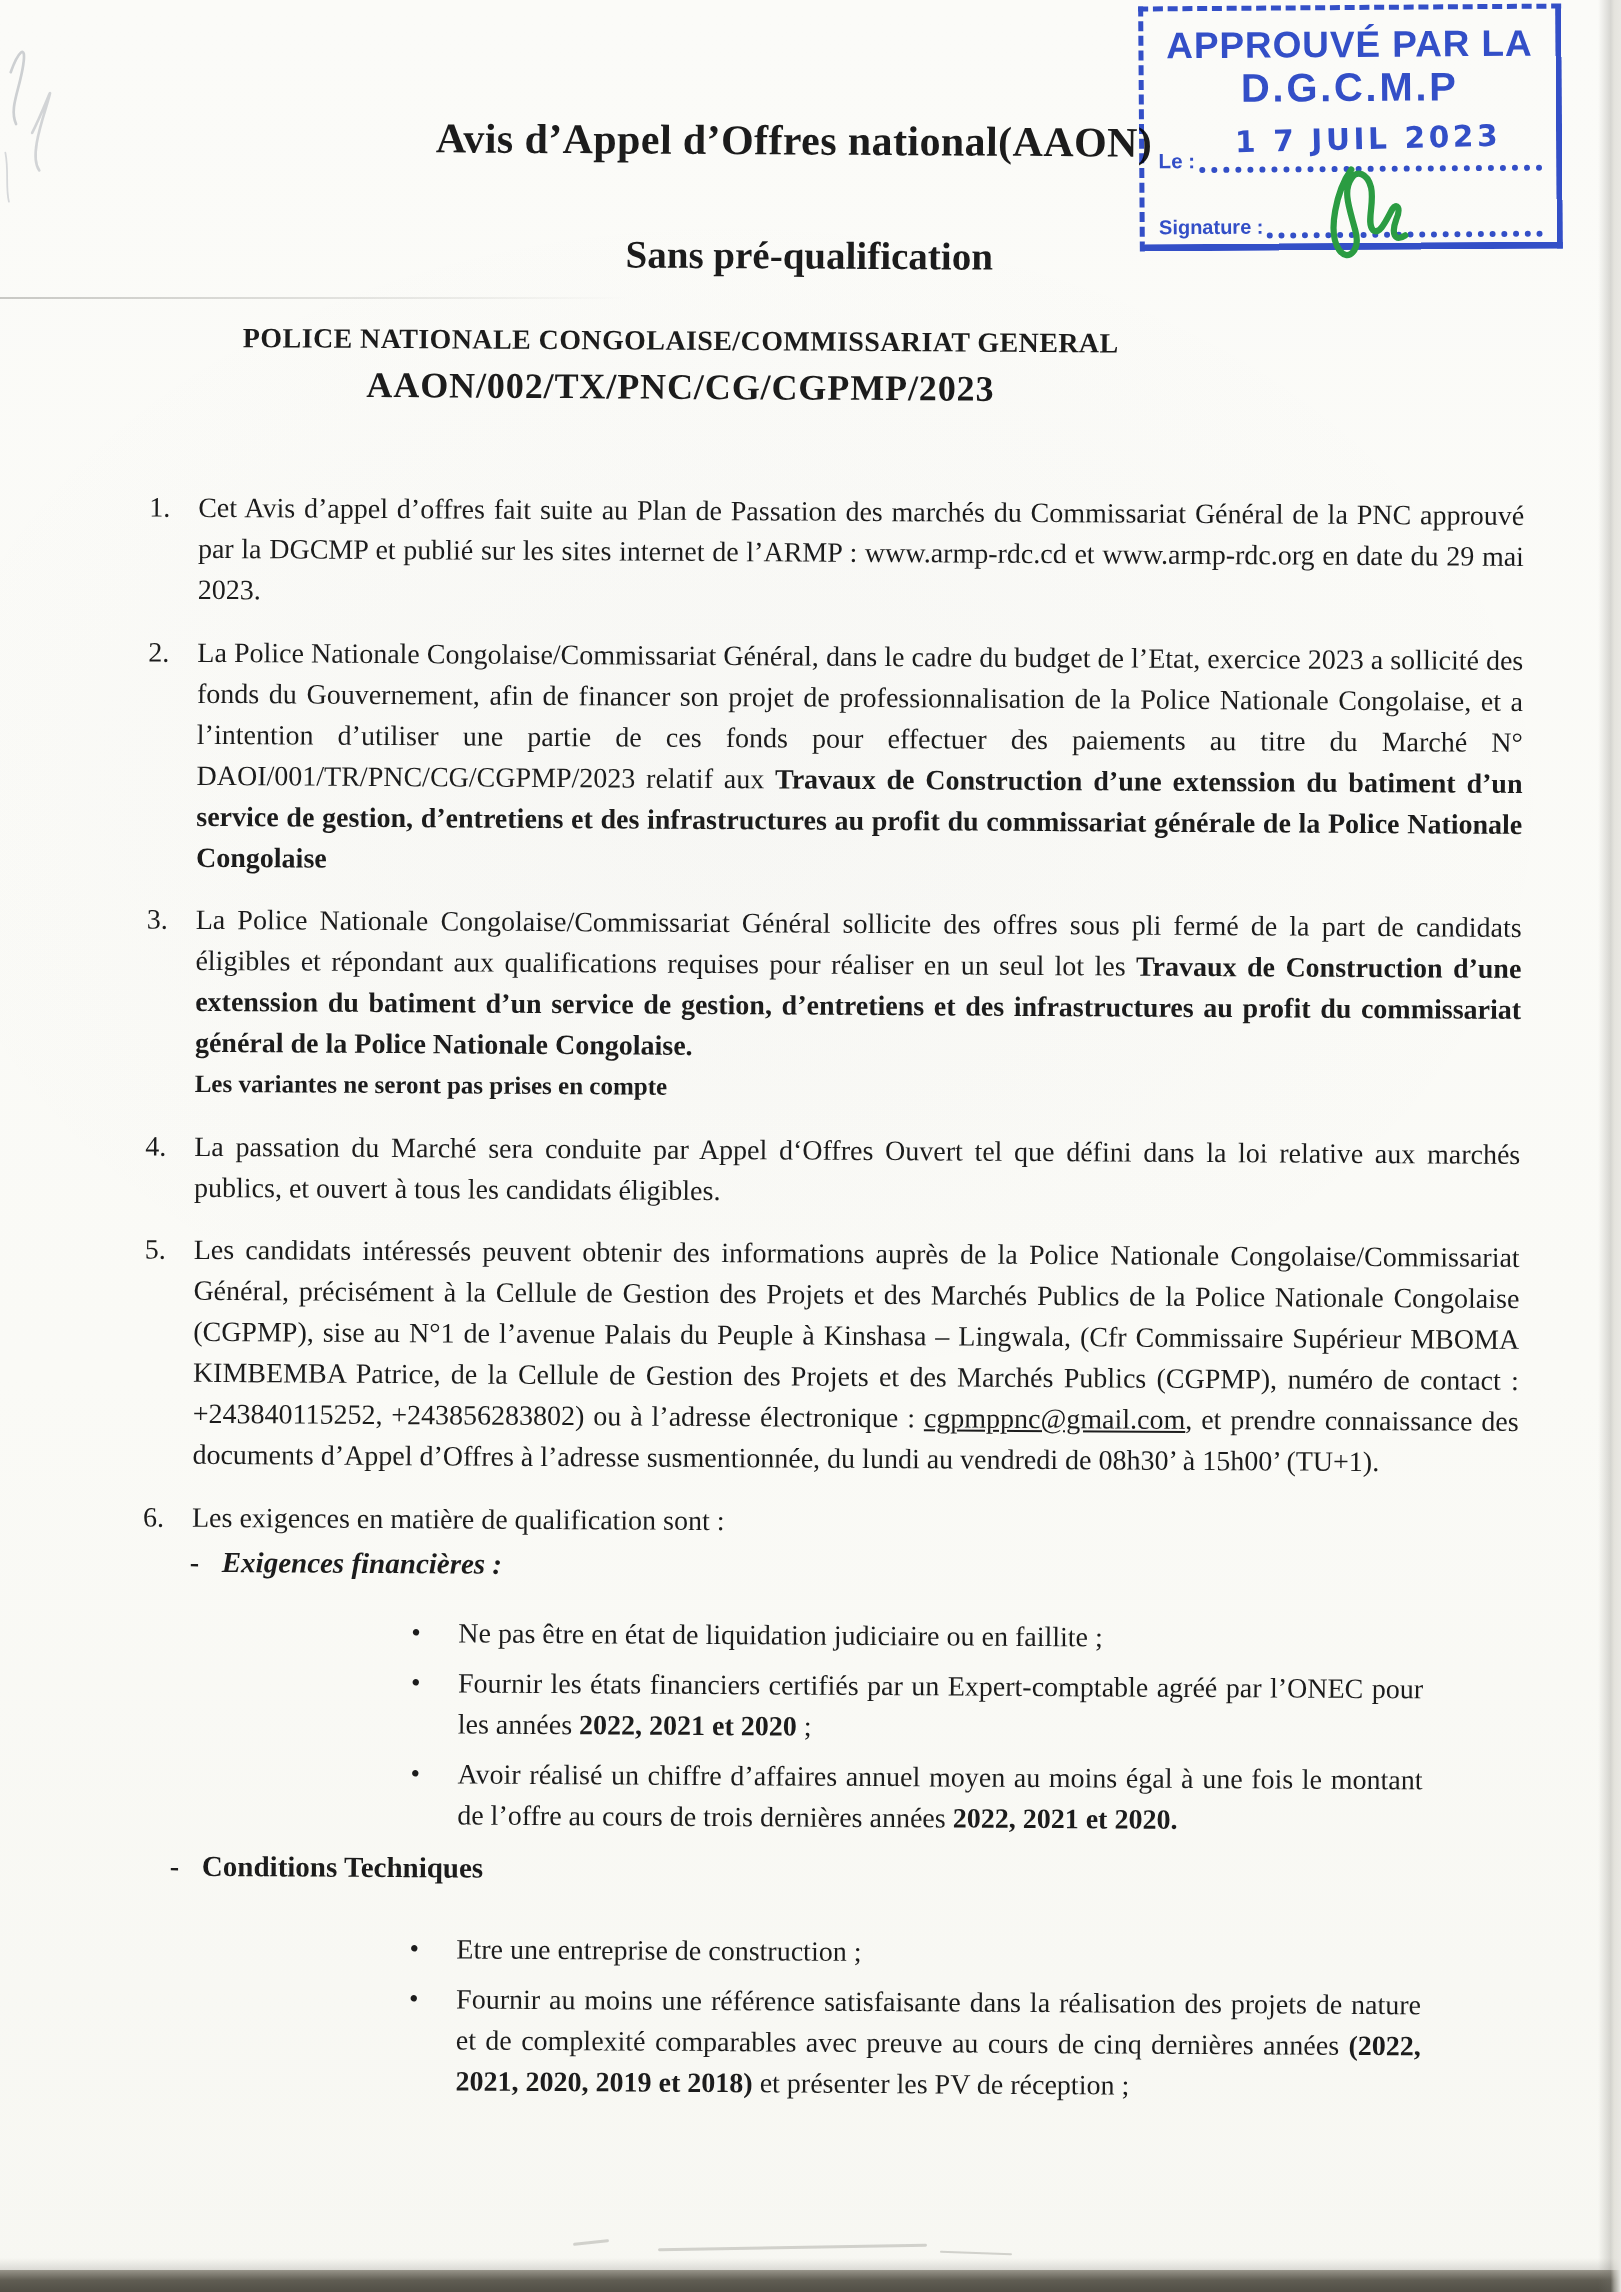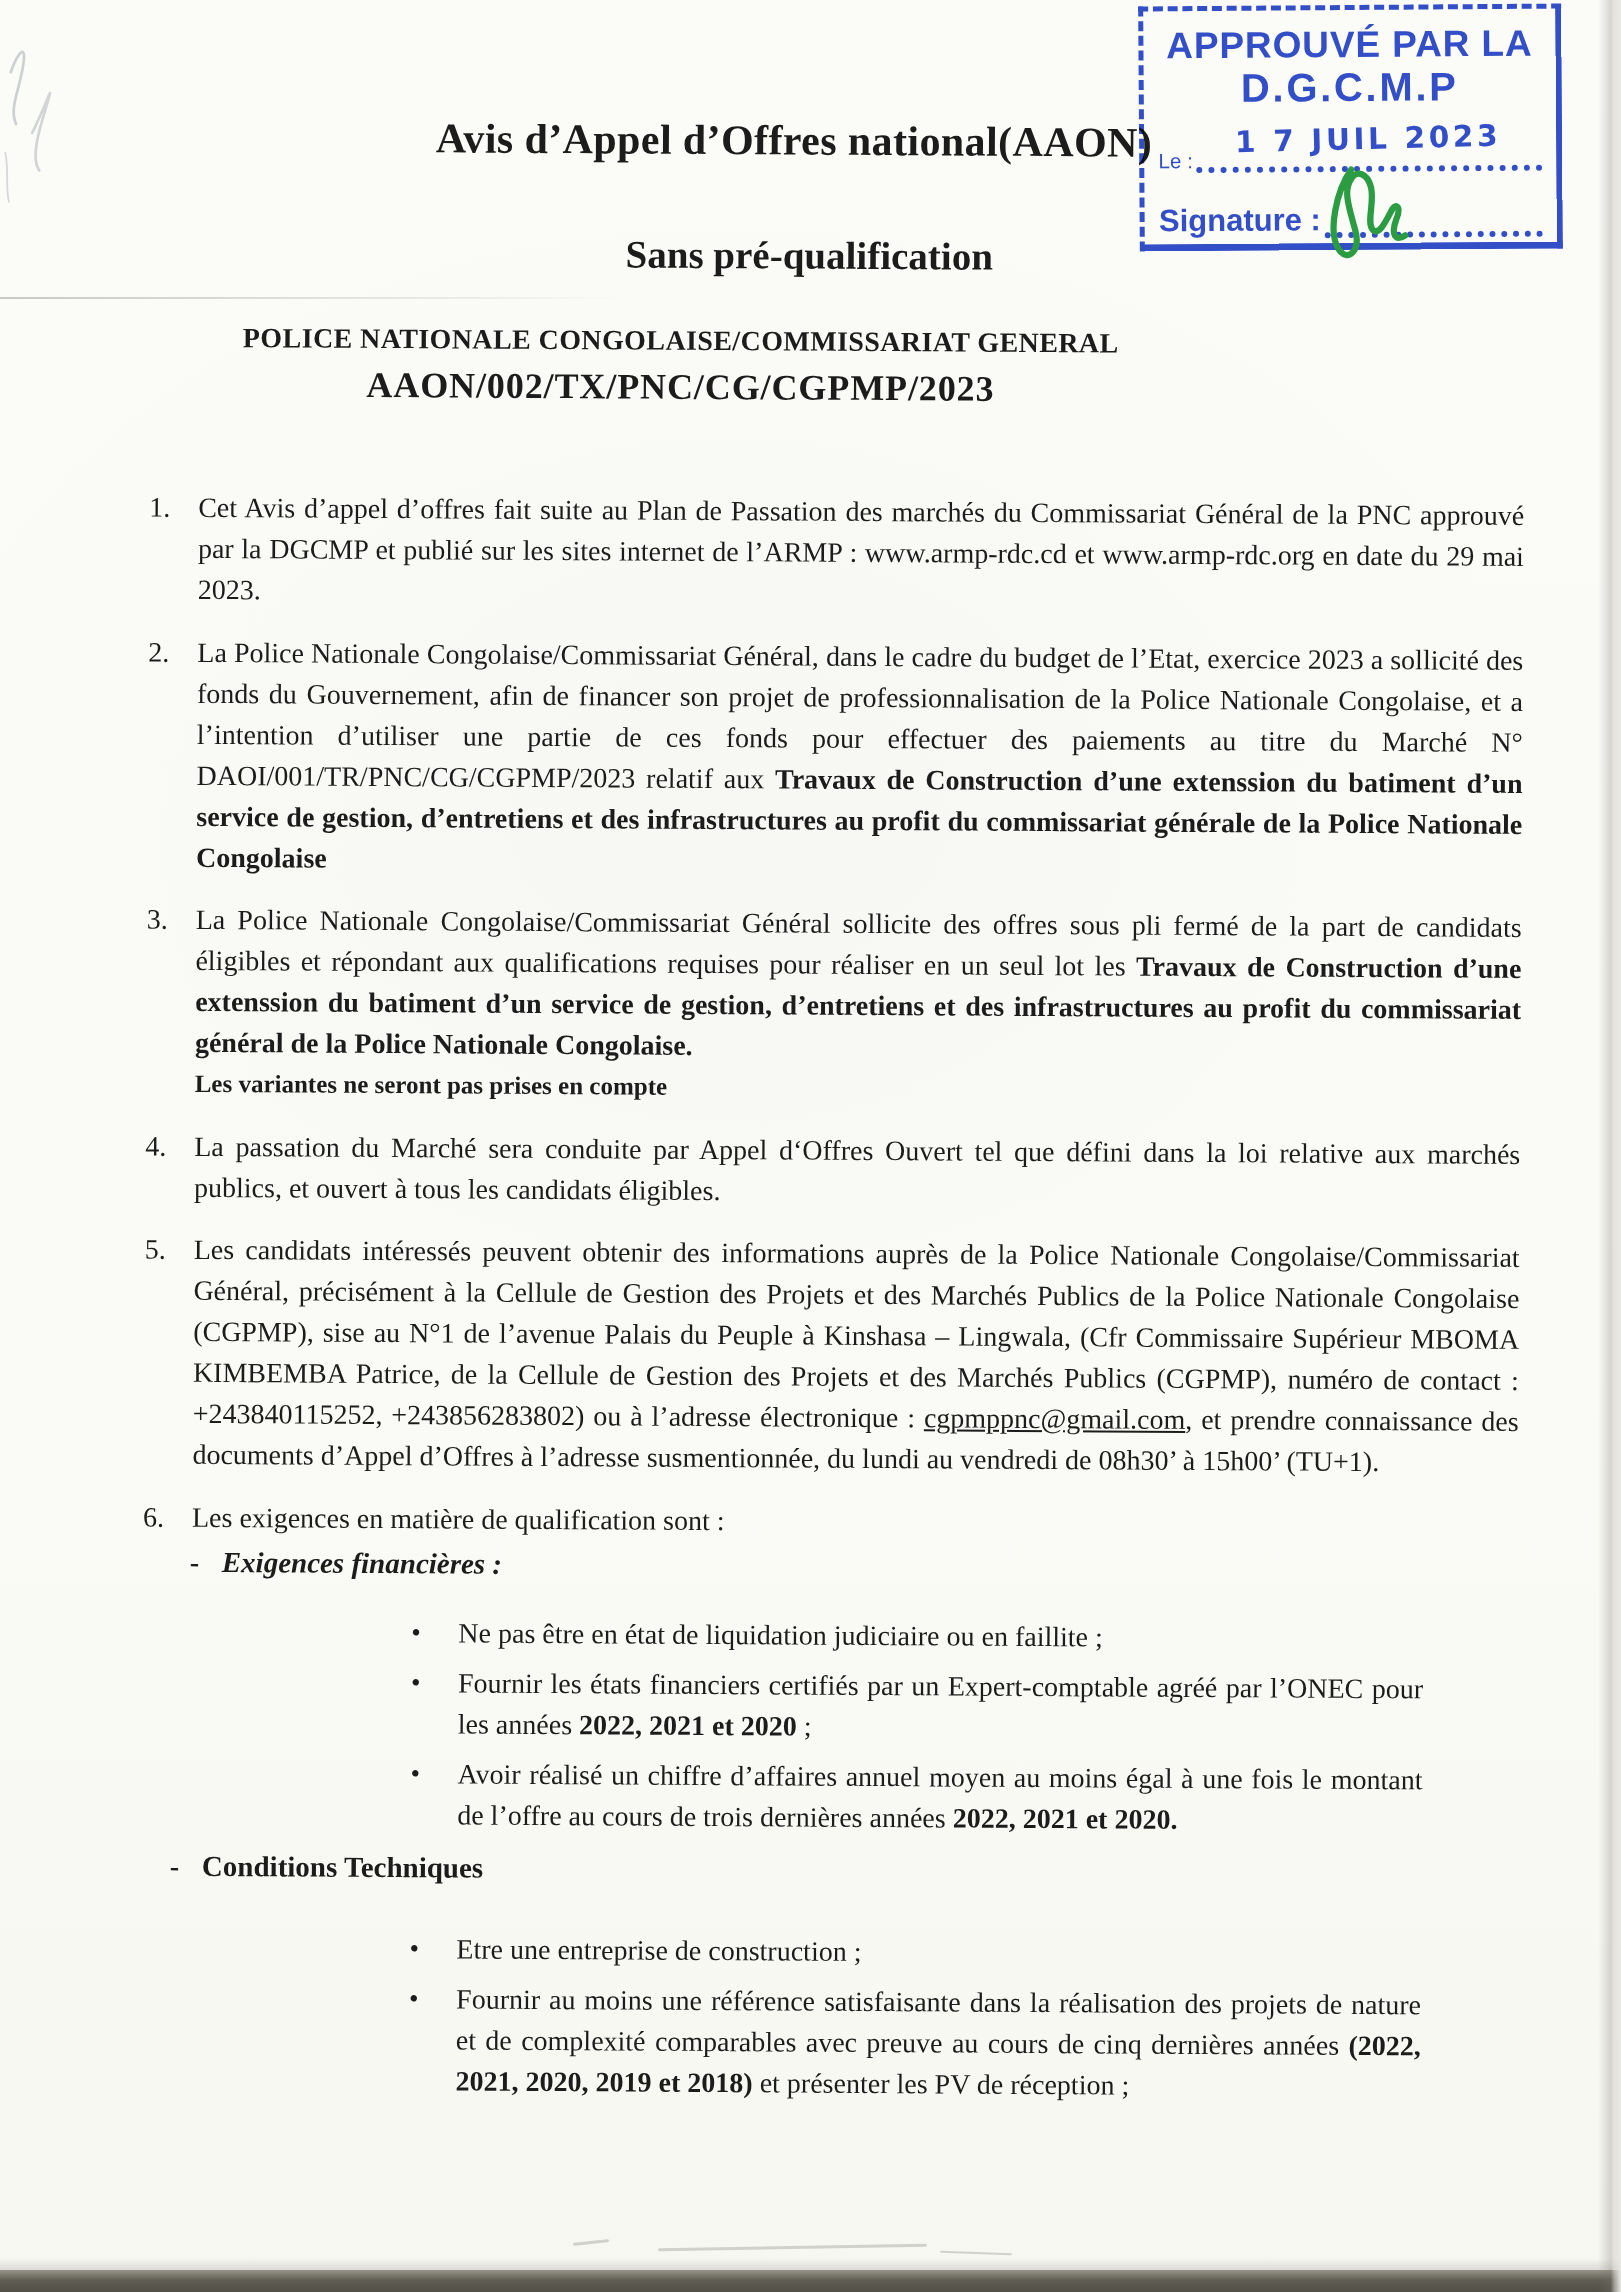--- a/index.html
+++ b/index.html
@@ -63,31 +63,31 @@
     border-bottom:7.2px solid #2946cb;
     color:#2946cb;
     font-family:"Liberation Sans", sans-serif;
     transform:rotate(-0.4deg);
     mix-blend-mode:multiply;
     opacity:0.95;
   }
   .s-line1{margin-top:14.3px;text-align:center;font-size:37px;font-weight:800;letter-spacing:0.9px;}
   .s-line2{text-align:center;font-size:40px;font-weight:800;letter-spacing:2.7px;line-height:43px;}
   .s-date{position:relative;display:flex;align-items:flex-end;margin:27px 14.3px 0 14.3px;height:36px;}
-  .s-lbl{font-size:20.6px;font-weight:400;padding-right:3.6px;}
+  .s-lbl{font-size:20.6px;font-weight:700;padding-right:3.6px;}
   .s-dots{flex:1;border-bottom:6.3px dotted #2946cb;height:0.9px;}
   .s-dateval{
     position:absolute;left:77px;top:-14.3px;
     font-size:29.6px;font-weight:800;letter-spacing:3.6px;
     font-family:"DejaVu Sans", sans-serif;
     transform:rotate(-1deg);
     white-space:nowrap;
   }
   .s-sig{position:relative;display:flex;align-items:flex-end;margin:30px 14.3px 0 14.3px;height:36px;}
-  .s-lbl2{font-size:31px;font-weight:800;padding-right:3.6px;}
+  .s-lbl2{font-size:20px;font-weight:800;padding-right:3.6px;}
   .s-dots2{flex:1;border-bottom:6.3px dotted #2946cb;height:0.9px;}
   .sig-svg{position:absolute;left:134px;top:-38px;width:134px;height:106px;}
   
   .crease{
     position:absolute;left:0;top:297px;width:627px;height:1.8px;
     background:linear-gradient(to right, rgba(150,150,145,.5), rgba(170,170,165,.22) 70%, transparent);
   }
   .pencil-svg{position:absolute;left:0;top:18px;width:125px;height:412px;opacity:.55;}
   .right-edge{
     position:absolute;right:0;top:0;width:23px;height:100%;

